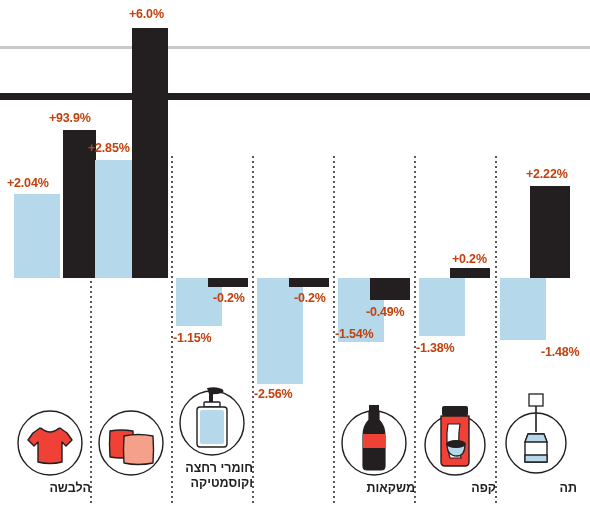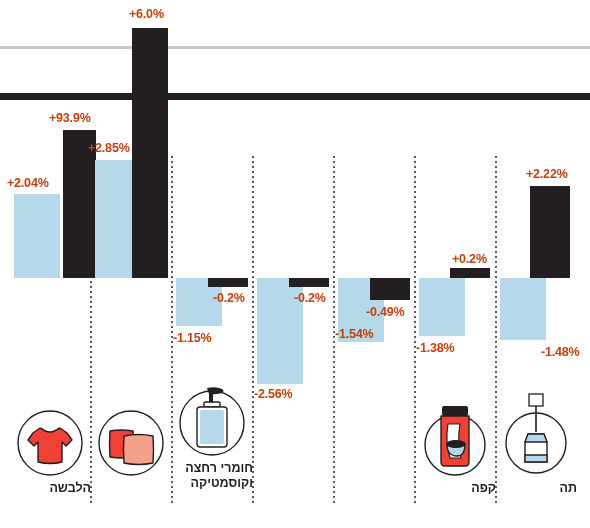--- a/index.html
+++ b/index.html
@@ -157,20 +157,31 @@
         <rect x="31" y="13" width="4" height="10" fill="#231f20"></rect>
         <rect x="26" y="22" width="16" height="5" rx="1" fill="#fff" stroke="#231f20" stroke-width="1.4"></rect>
         <rect x="19" y="27" width="30" height="40" rx="3" fill="#fff" stroke="#231f20" stroke-width="1.4"></rect>
         <rect x="22" y="30" width="24" height="34" rx="2" fill="#b5d8ea"></rect>
       </svg>
     </div>
     <div class="cat-label">חומרי רחצה וקוסמטיקה</div>
   </div>
 
 
+  <div class="cat" style="left:333px;top:400px;">
+    <div class="cat-icon" style="width:68px;height:77px;">
+      <svg viewBox="0 0 68 77" style="height:77px;">
+        <circle cx="34" cy="43" r="32" fill="#fff" stroke="#231f20" stroke-width="1.4"></circle>
+        <rect x="29" y="5" width="10" height="6" fill="#231f20"></rect>
+        <path d="M29 11 L29 20 Q23 26 23 36 L23 66 Q23 70 27 70 L41 70 Q45 70 45 66 L45 36 Q45 26 39 20 L39 11 Z" fill="#231f20" stroke="#231f20" stroke-width="1.2" stroke-linejoin="round"></path>
+        <rect x="23" y="34" width="22" height="14" fill="#ef4136"></rect>
+      </svg>
+    </div>
+    <div class="cat-label">משקאות</div>
+  </div>
 
   <div class="cat" style="left:495px;top:392px;">
     <div class="cat-icon" style="width:68px;height:85px;">
       <svg viewBox="0 0 68 85" style="height:85px;">
         <circle cx="34" cy="51" r="30" fill="#fff" stroke="#231f20" stroke-width="1.4"></circle>
         <rect x="27" y="2" width="14" height="12" fill="#fff" stroke="#231f20" stroke-width="1.3"></rect>
         <line x1="34" y1="14" x2="34" y2="40" stroke="#231f20" stroke-width="1.6"></line>
         <path d="M26 42 L42 42 L45 50 L45 70 L23 70 L23 50 Z" fill="#fff" stroke="#231f20" stroke-width="1.4" stroke-linejoin="round"></path>
         <path d="M26 42 L42 42 L45 50 L23 50 Z" fill="#b5d8ea" stroke="#231f20" stroke-width="1.3"></path>
         <path d="M23 63 L45 63 L45 70 L23 70 Z" fill="#b5d8ea" stroke="#231f20" stroke-width="1.3"></path>

